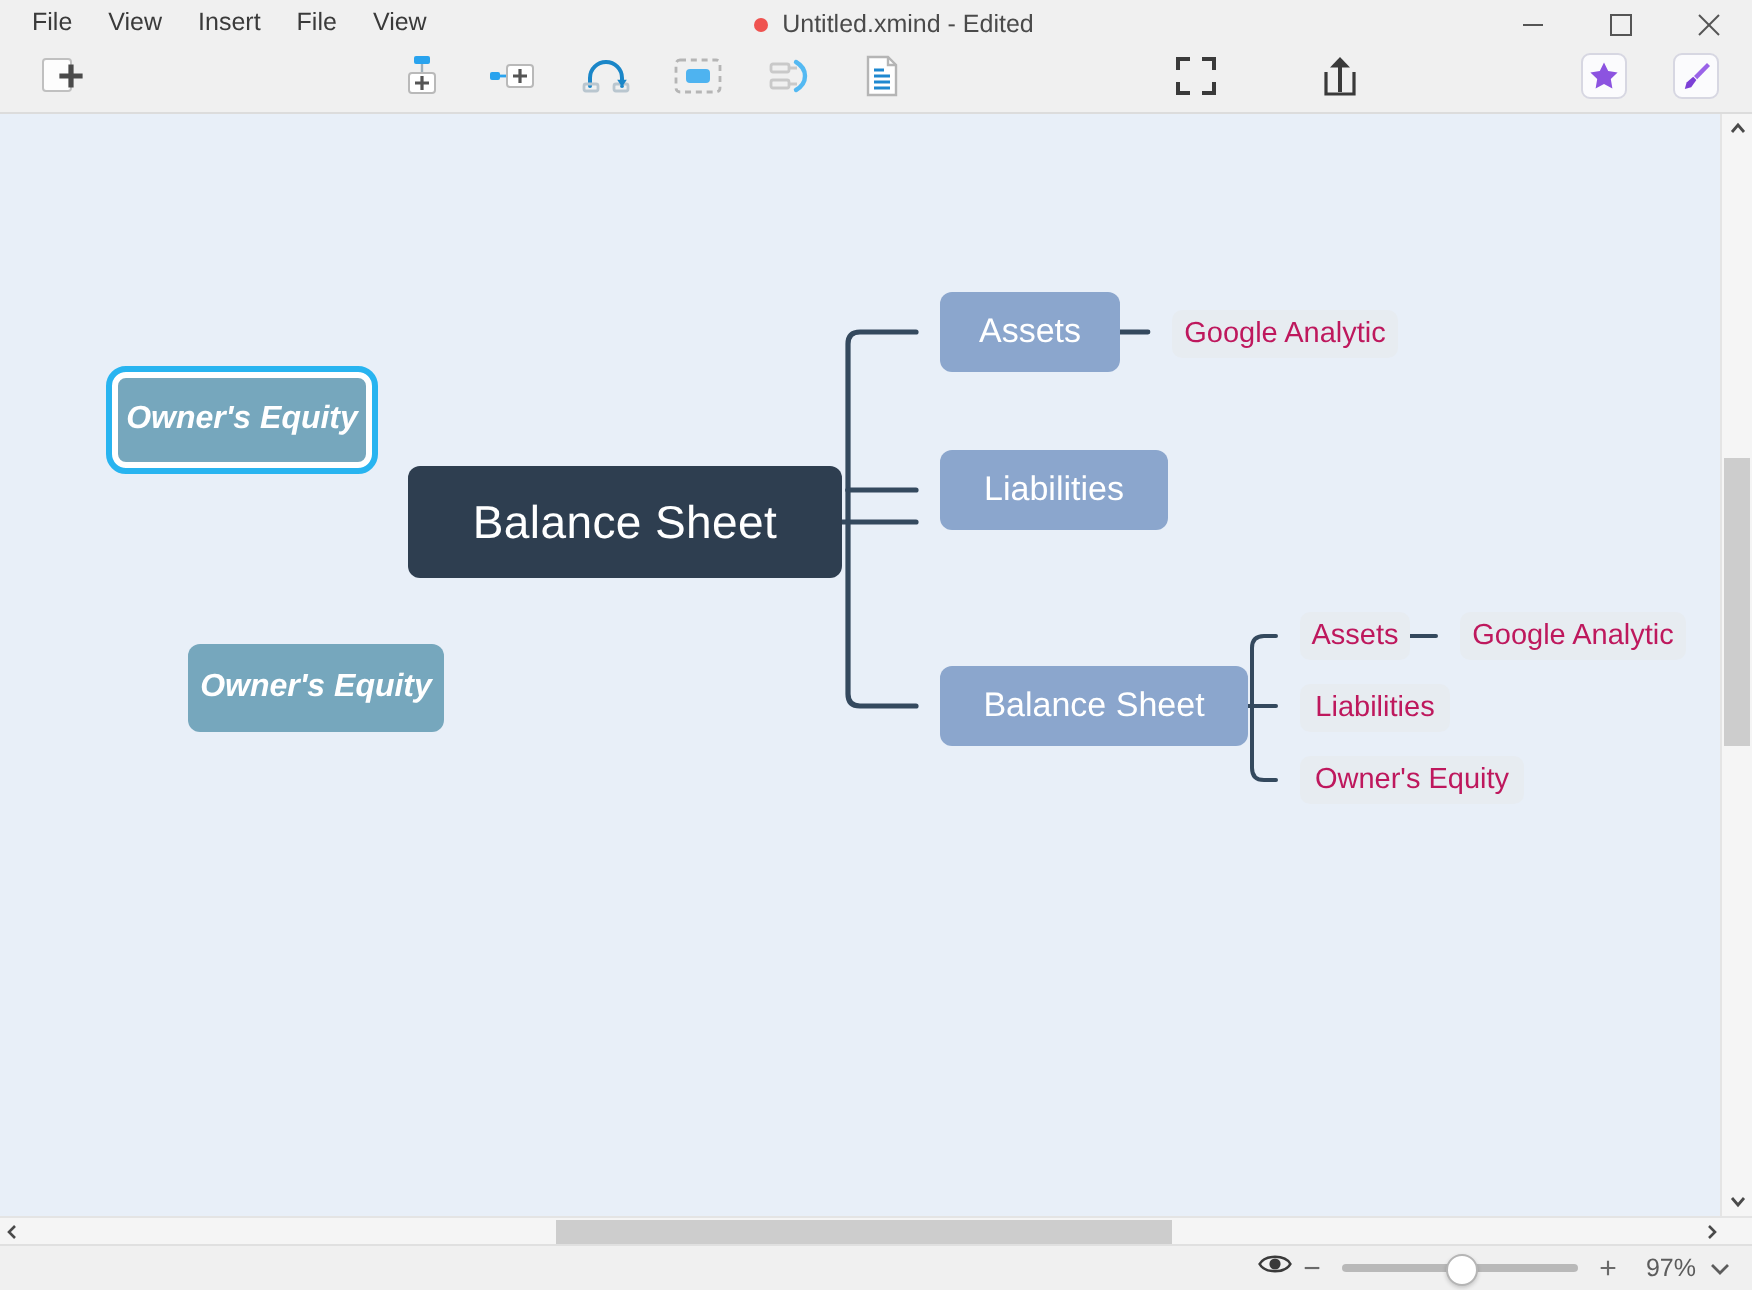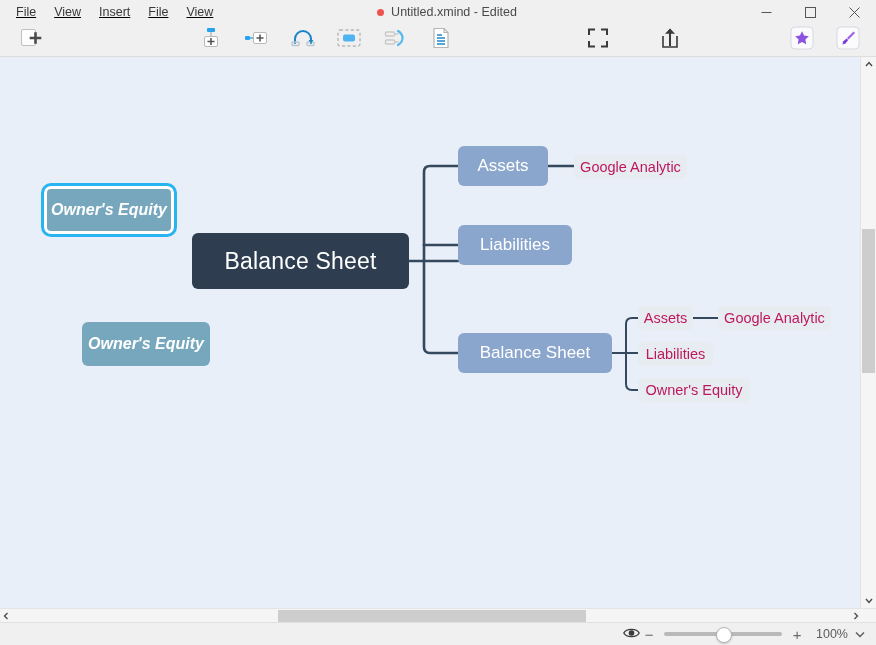--- a/index.html
+++ b/index.html
@@ -23,24 +23,23 @@
   .titlebar {
     position: absolute;
     left: 0; top: 0;
     width: 876px; height: 24px;
     background: #f0f0f0;
     display: flex;
     align-items: center;
   }
   .menubar {
     display: flex;
-    align-items: center;
+    align-items: flex-start;
     height: 24px;
     padding-left: 7px;
-    text-decoration: underline;
   }
   .menu-item {
     font-size: 12.5px;
     color: #3a3a3a;
     padding: 3px 9px;
     line-height: 16px;
     cursor: default;
     border-radius: 2px;
   }
 
@@ -120,20 +119,21 @@
   }
 
   .node {
     position: absolute;
     box-sizing: border-box;
     display: flex;
     align-items: center;
     justify-content: center;
     cursor: default;
     white-space: nowrap;
+    margin-left: 12px;
   }
 
   
   .node-central {
     background: #2e3e50;
     color: #ffffff;
     border-radius: 6px;
     font-size: 23px;
     letter-spacing: 0.2px;
   }
@@ -526,21 +526,21 @@
     </div>
 
     <div class="sb-sign">−</div>
 
     <div class="zoom-track">
       <div class="zoom-thumb" style="left:52px;"></div>
     </div>
 
     <div class="sb-sign">+</div>
 
-    <div class="zoom-pct">100%</div>
+    <div class="zoom-pct">97%</div>
 
     <div class="sb-item" style="width:16px;height:18px;">
       <svg width="10" height="7" viewBox="0 0 10 7">
         <path d="M1 1.5 L5 5.5 L9 1.5" fill="none" stroke="#5c5c5c" stroke-width="1.4"></path>
       </svg>
     </div>
   </div>
 
 </div>
 

